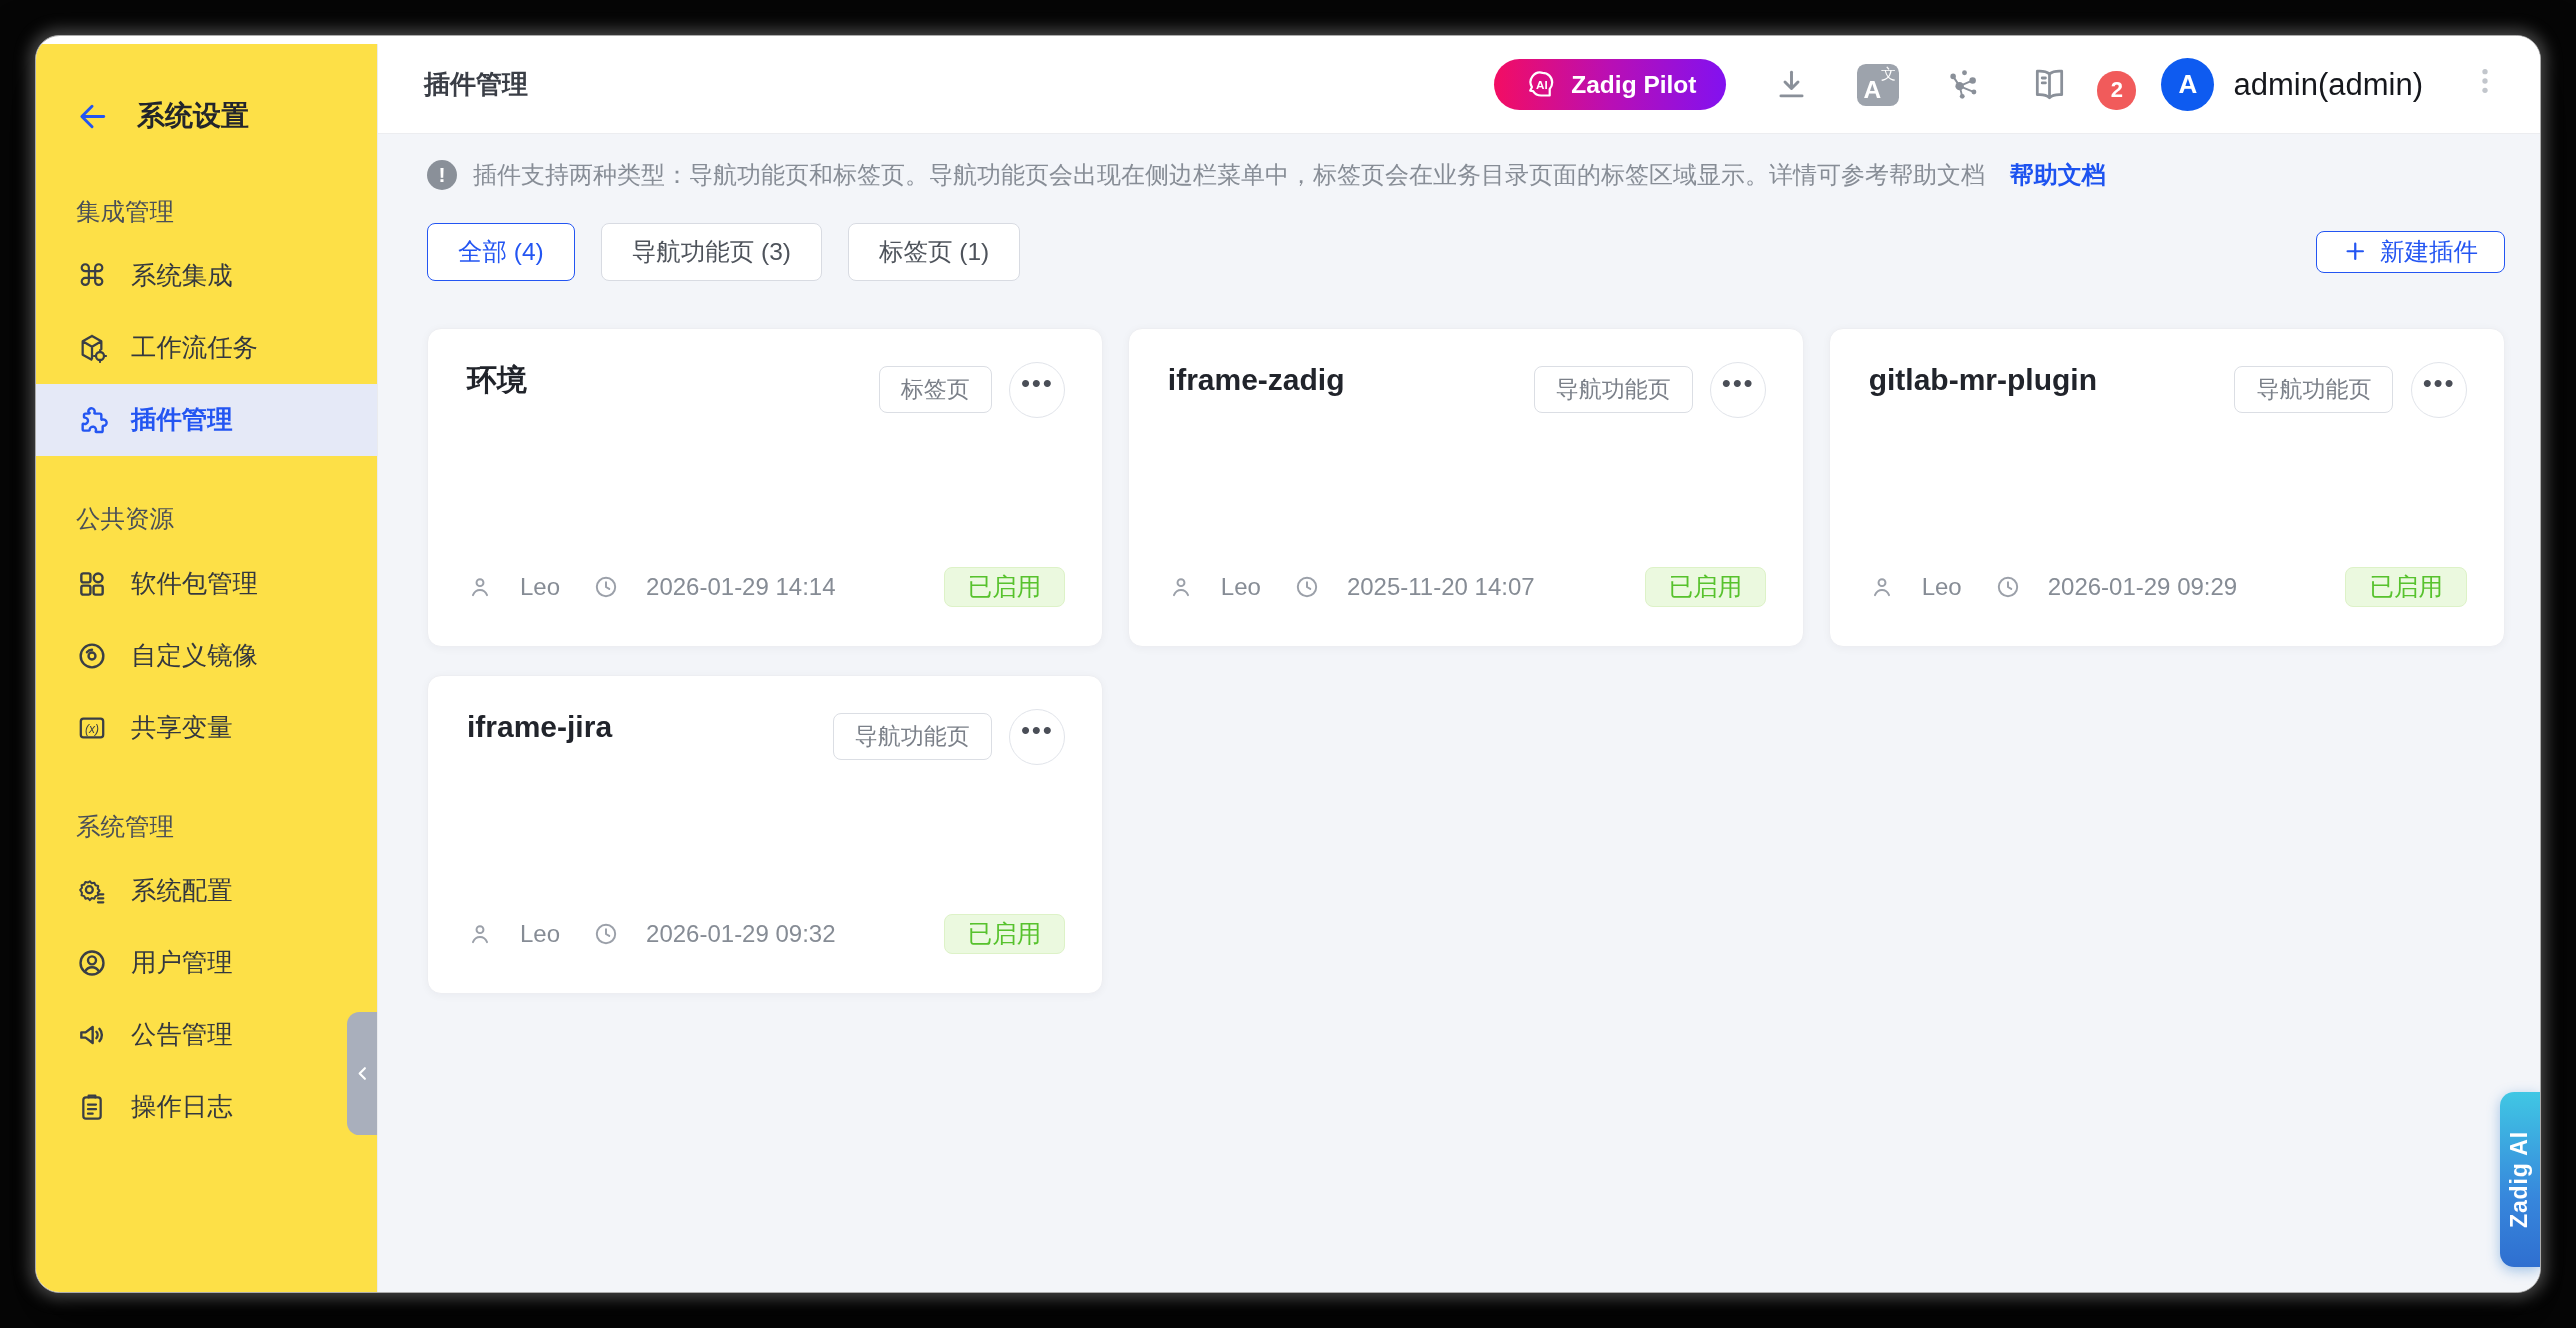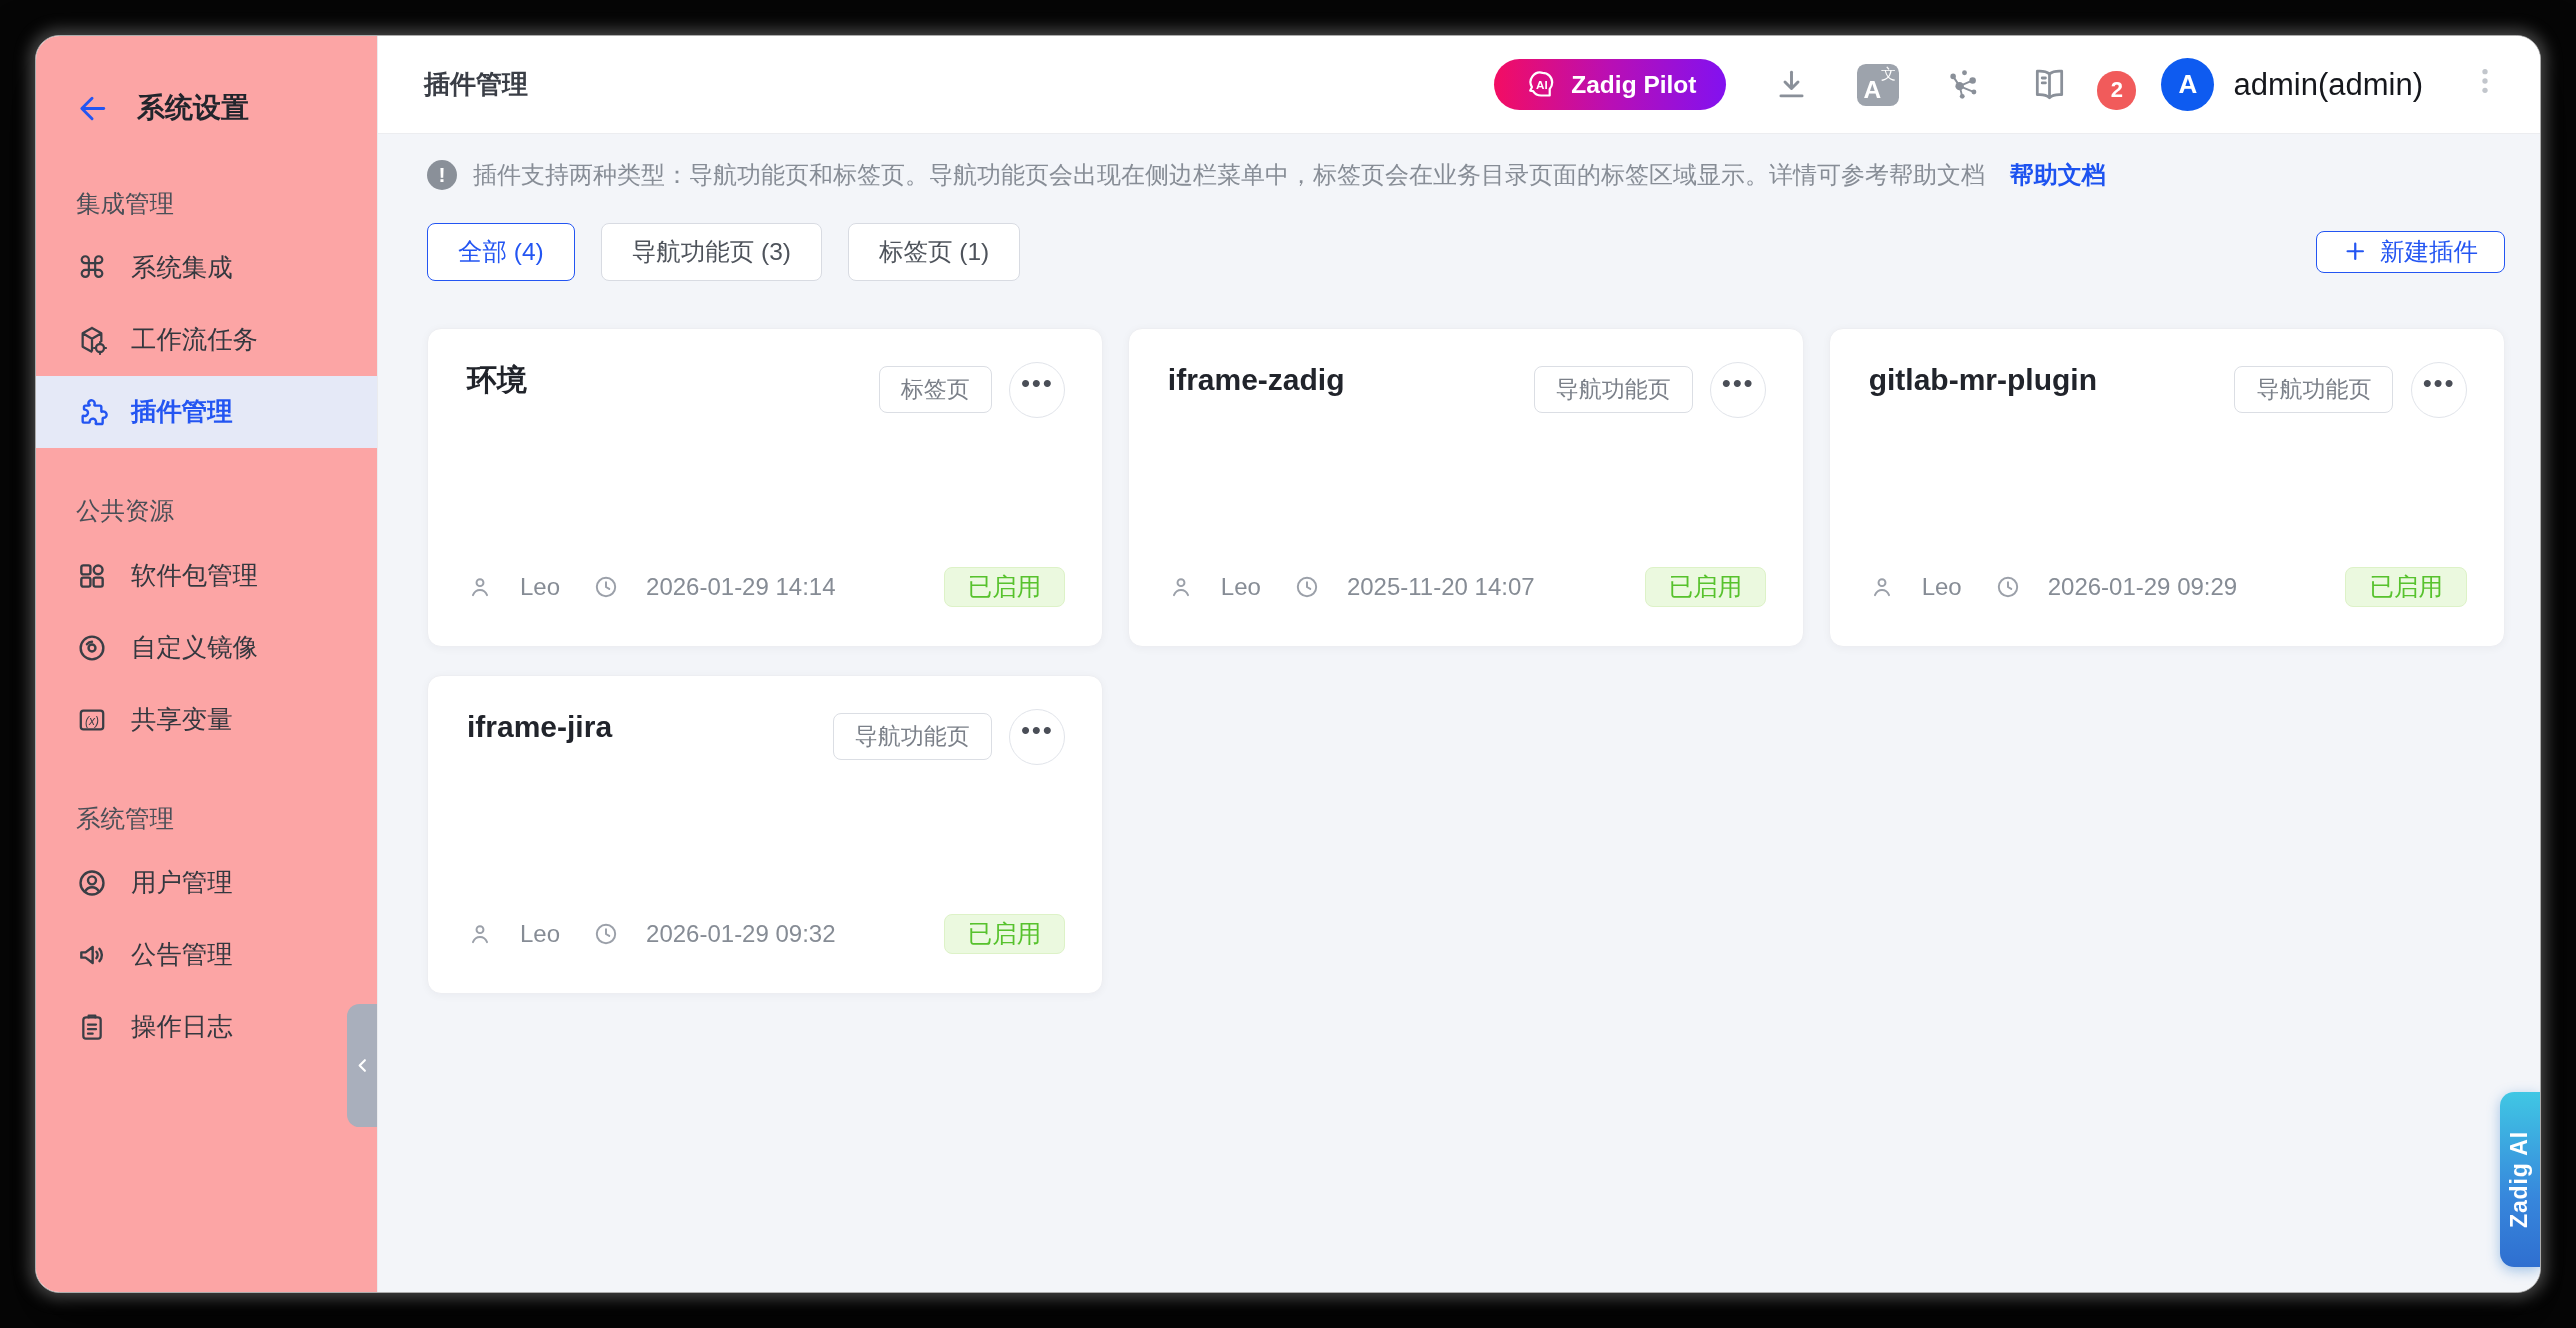--- a/index.html
+++ b/index.html
@@ -4,22 +4,22 @@
 <style>
   * { margin:0; padding:0; box-sizing:border-box; }
   html,body { width:2576px; height:1328px; background:#060606; overflow:hidden;
               font-family:"Liberation Sans","DejaVu Sans",sans-serif; }
   .window { position:absolute; left:35px; top:35px; width:2506px; height:1258px;
             border-radius:24.5px; background:#fff; overflow:hidden; display:flex;
             border:1.8px solid #ACACAC;
             box-shadow:0 0 16px 4.4px rgba(185,185,185,.38), 0 26px 61px rgba(0,0,0,.85); }
 
   
-  .sidebar { width:342px; flex:0 0 342px; background:#fca5a5; border-right:1.8px solid #EAEBEE;
-             position:relative; padding-top:39px; }
+  .sidebar { width:342px; flex:0 0 342px; background:#fde047; border-right:1.8px solid #EAEBEE;
+             position:relative; padding-top:39px;margin-top:8px; }
   .sb-head { display:flex; align-items:center; gap:26px; padding:14px 0 14px 40px; }
   .sb-back { width:35px; height:35px; color:#2355F2; cursor:pointer; }
   .sb-title { font-size:28px; font-weight:700; color:#22252C; }
   .sb-section { margin:46px 0 12.3px 40px; font-size:24.5px; color:#4A4F57; font-weight:500; }
   .sb-item { display:flex; align-items:center; gap:23px; height:72px; padding-left:40px;
              font-size:25.4px; color:#34383F; cursor:pointer; }
   .sb-item .ic { width:32px; height:32px; color:#3A3E45; display:flex; align-items:center;
                  justify-content:center; }
   .sb-item.active { background:#E5E9F7; color:#2355F2; font-weight:700; }
   .sb-item.active .ic { color:#2355F2; }
@@ -169,20 +169,30 @@
             <rect x="3.6" y="5" width="16.8" height="14" rx="2"></rect>
             <text x="12" y="15.6" text-anchor="middle" font-size="9" font-style="italic" fill="currentColor" stroke="none" font-family="inherit">(x)</text>
           </svg>
       </span>
       <span>共享变量</span>
     </div>
 
     <div class="sb-section">系统管理</div>
     <div class="sb-item">
       <span class="ic">
+        <svg viewBox="0 0 24 24" fill="none" stroke="currentColor" stroke-width="1.7" stroke-linecap="round" stroke-linejoin="round">
+            <circle cx="10" cy="11" r="2.6"></circle>
+            <path d="M10 4.6l1.5 1.8 2.3-.5 1 2.2 2.3.6-.4 2.3 1.6 1.7-1.6 1.7.4 2.3-2.3.6-1 2.2-2.3-.5L10 20.8l-1.5-1.8-2.3.5-1-2.2-2.3-.6.4-2.3L1.7 12l1.6-1.7-.4-2.3 2.3-.6 1-2.2 2.3.5z" transform="translate(1.6 .6) scale(.88)"></path>
+            <path d="M16.5 14.5h4M16.5 17.5h4M16.5 20.5h4" stroke-width="1.6"></path>
+          </svg>
+      </span>
+      <span>系统配置</span>
+    </div>
+    <div class="sb-item">
+      <span class="ic">
         <svg viewBox="0 0 24 24" fill="none" stroke="currentColor" stroke-width="1.8" stroke-linecap="round">
             <circle cx="12" cy="12" r="8.6"></circle>
             <circle cx="12" cy="10" r="3"></circle>
             <path d="M6.6 18.6c1.2-2.2 3.1-3.4 5.4-3.4s4.2 1.2 5.4 3.4"></path>
           </svg>
       </span>
       <span>用户管理</span>
     </div>
     <div class="sb-item">
       <span class="ic">

